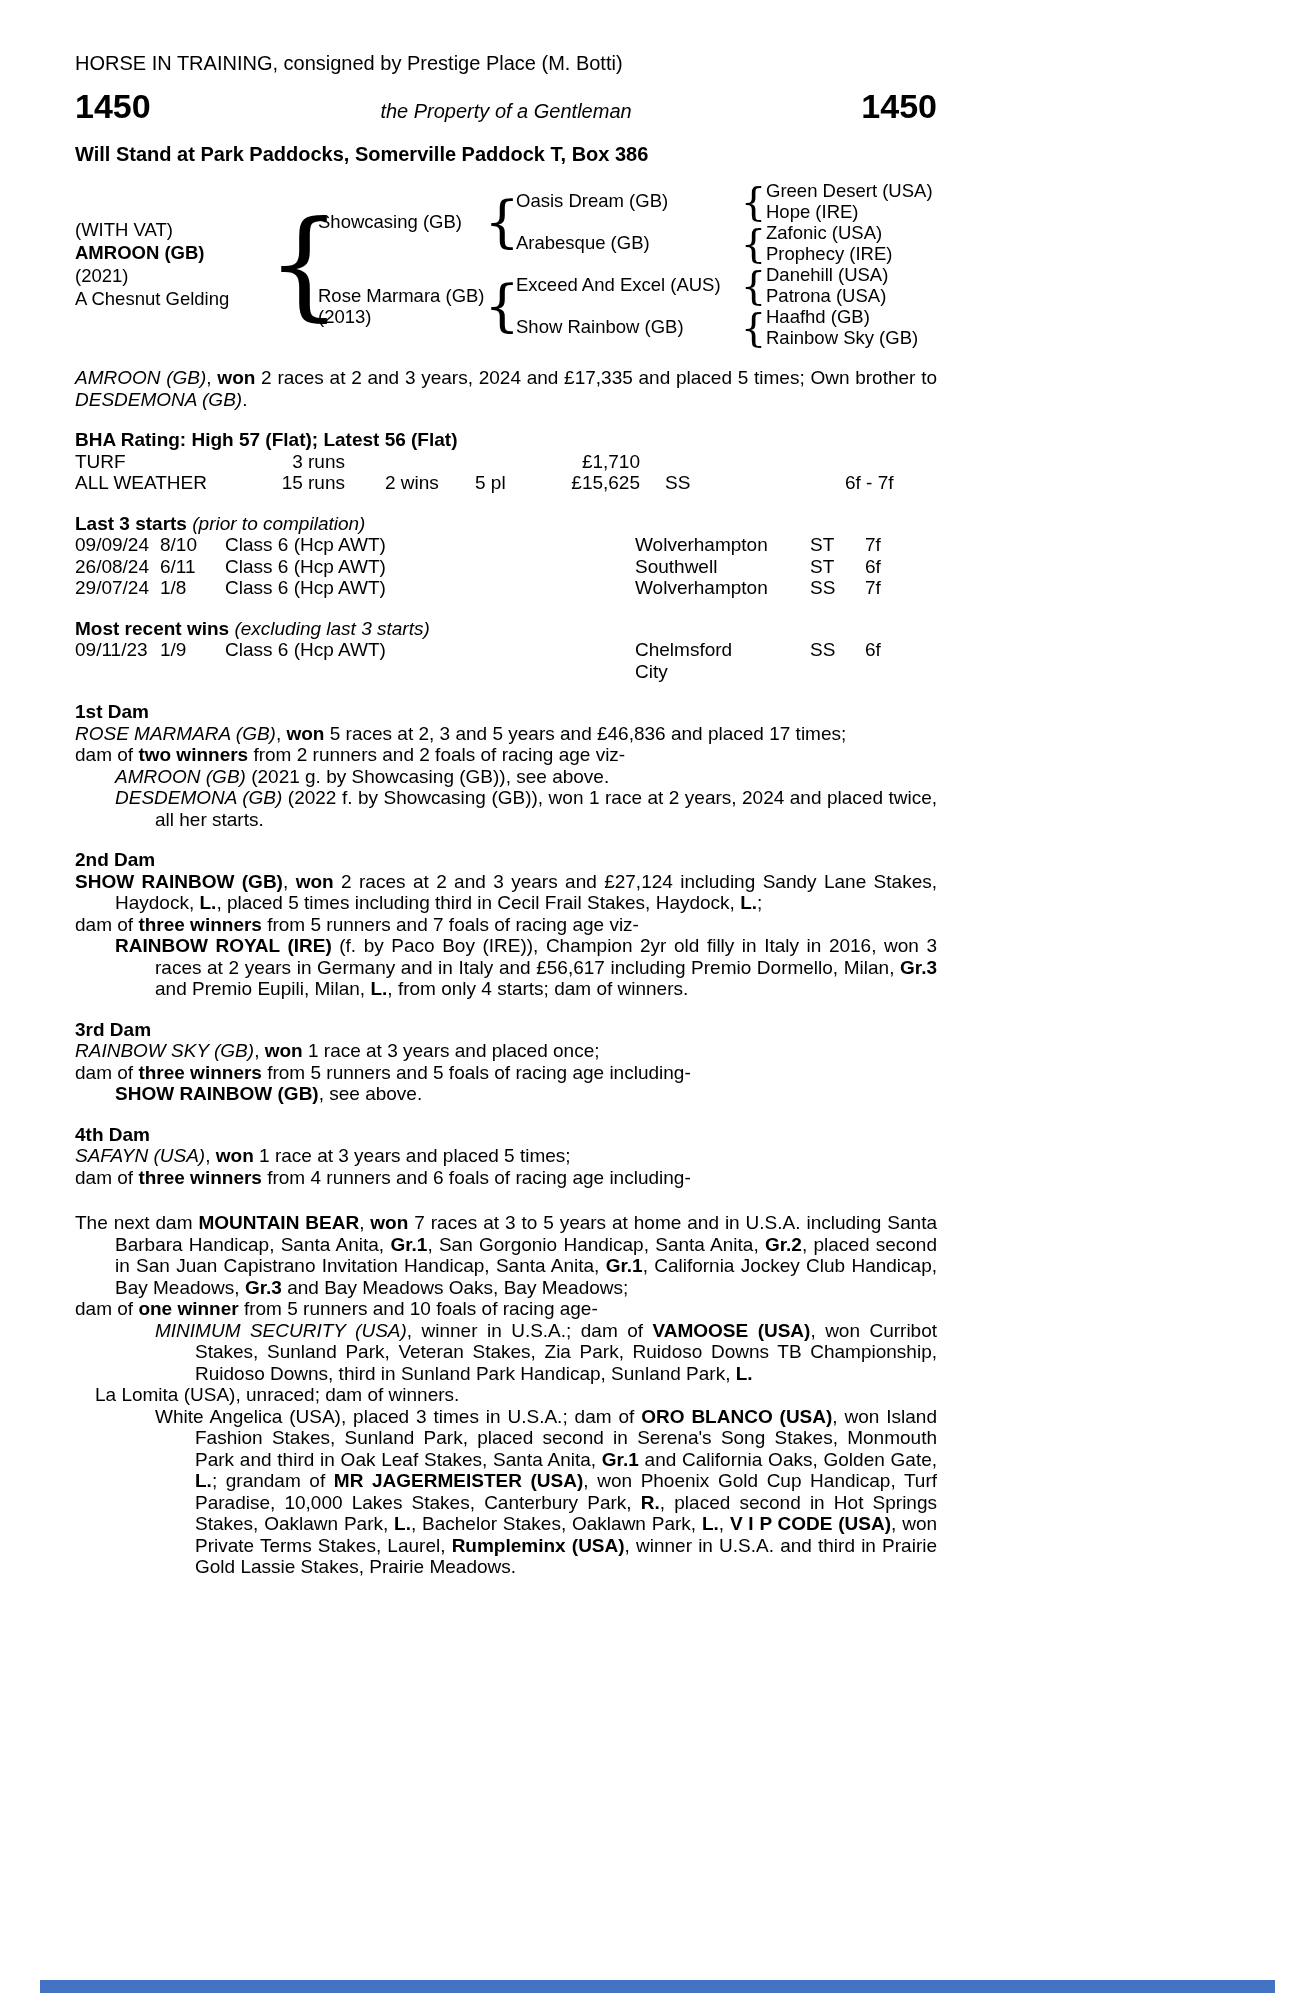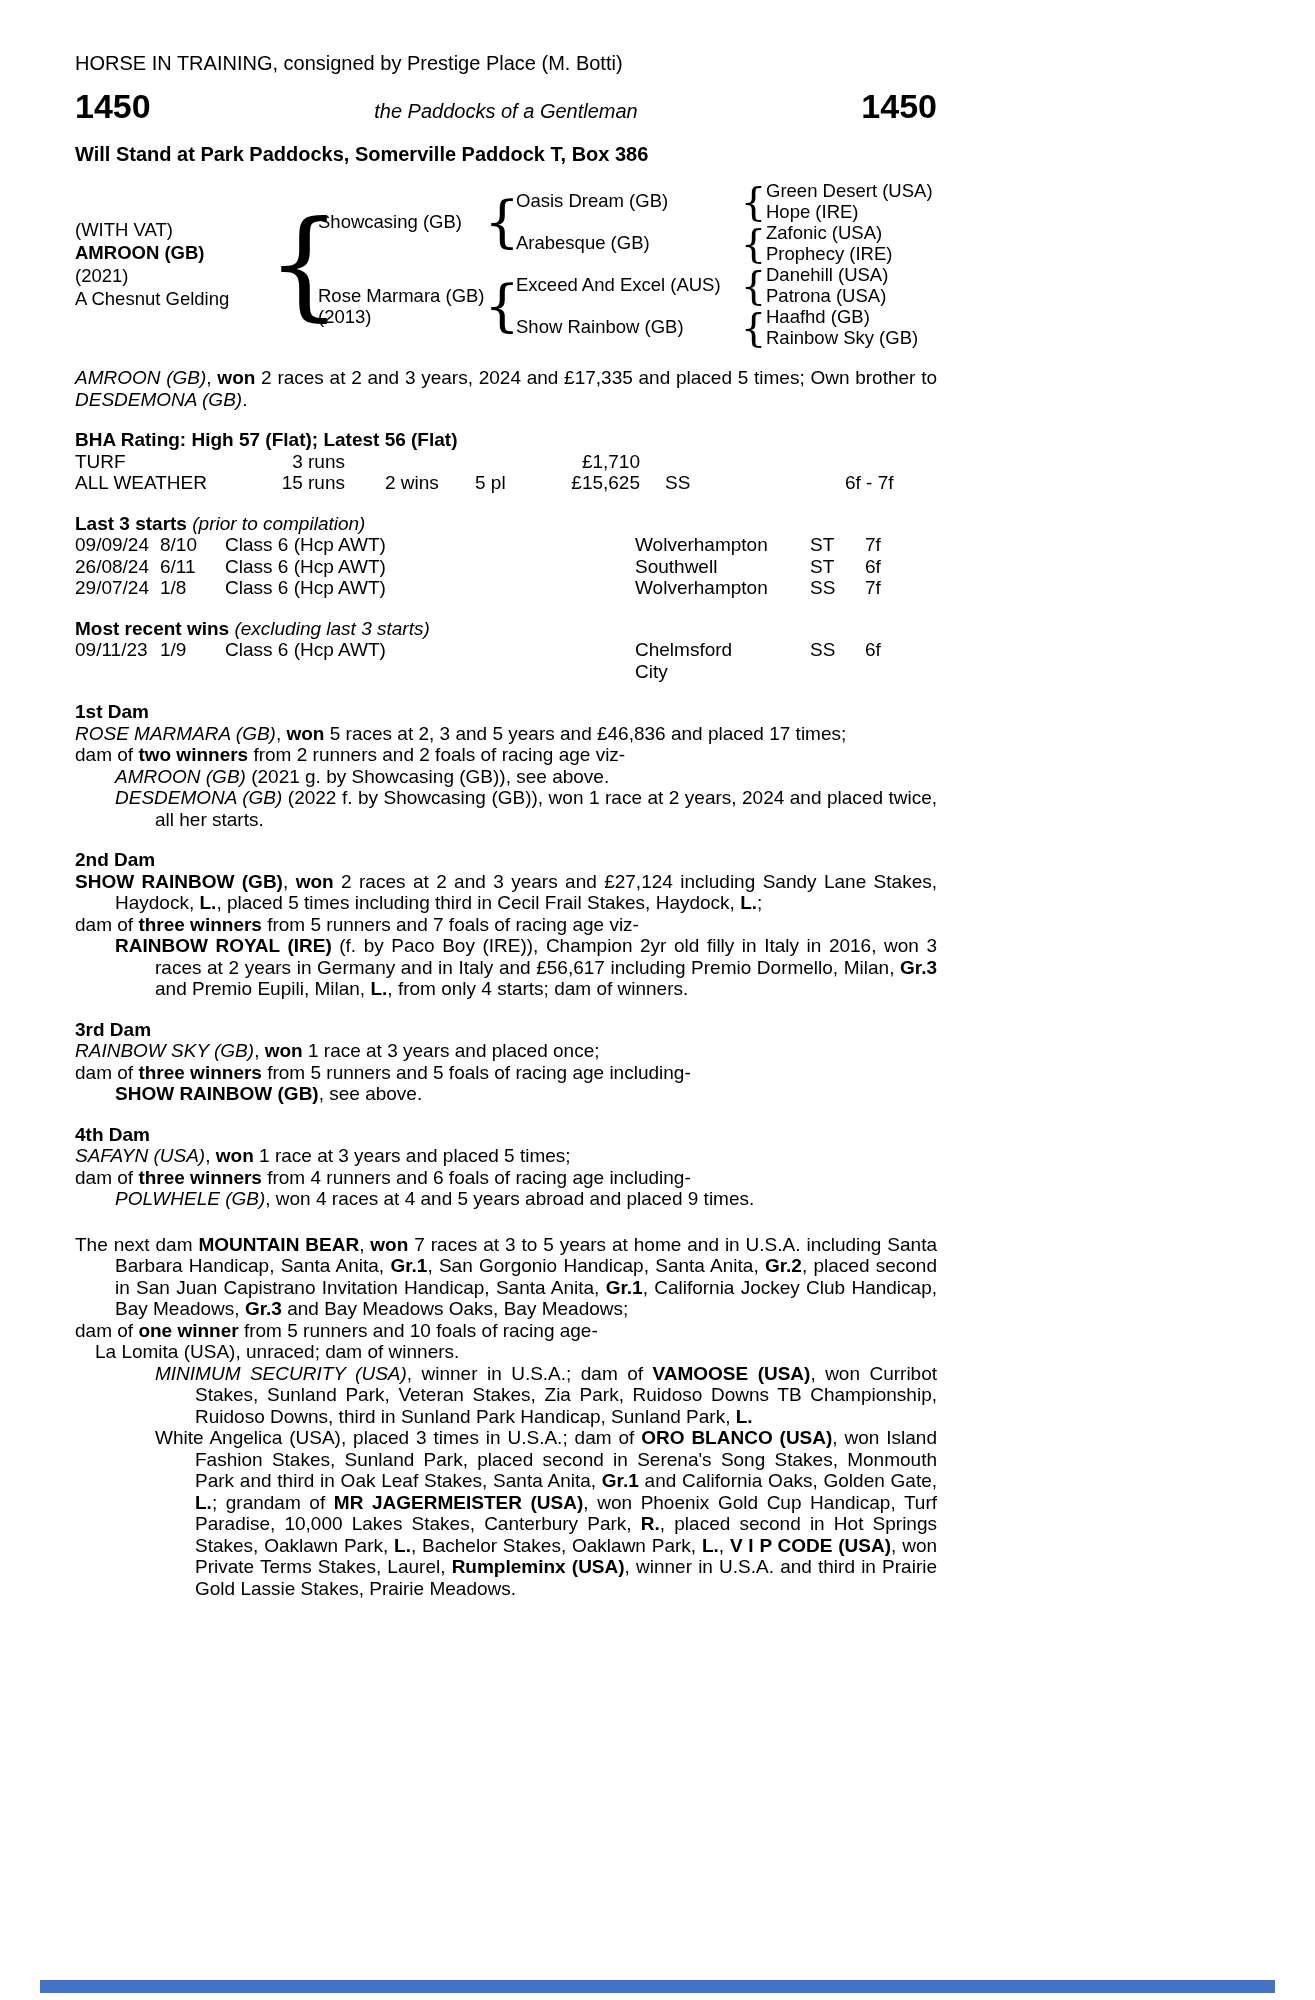--- a/index.html
+++ b/index.html
@@ -69,21 +69,21 @@
   .footer-bar { position:absolute; left:40px; right:40px; bottom:7px; height:13px; }
 </style>
 </head>
 <body>
 
 <div class="textblock">
 
   <div class="consignor">HORSE IN TRAINING, consigned by Prestige Place (M. Botti)</div>
   <div class="prop-row">
     <div class="lot">1450</div>
-    <div class="property">the Paddocks of a Gentleman</div>
+    <div class="property">the Property of a Gentleman</div>
     <div class="lot right">1450</div>
   </div>
   <div class="stand">Will Stand at Park Paddocks, Somerville Paddock T, Box 386</div>
 
   <div class="ped-grid">
     <div class="ped-info">
       <div>(WITH VAT)</div>
       <div class="hname">AMROON (GB)</div>
       <div>(2021)</div>
       <div>A Chesnut Gelding</div>
@@ -205,26 +205,25 @@
     <div class="dam-heading">3rd Dam</div>
     <p class="para hang"><span class="i">RAINBOW SKY (GB)</span><span>, </span><span class="b">won</span><span> 1 race at 3 years and placed once;</span></p>
     <p class="para hang"><span>dam of </span><span class="b">three winners</span><span> from 5 runners and 5 foals of racing age including-</span></p>
     <p class="para entry1"><span class="b">SHOW RAINBOW (GB)</span><span>, see above.</span></p>
   </div>
 
   <div class="block">
     <div class="dam-heading">4th Dam</div>
     <p class="para hang"><span class="i">SAFAYN (USA)</span><span>, </span><span class="b">won</span><span> 1 race at 3 years and placed 5 times;</span></p>
     <p class="para hang"><span>dam of </span><span class="b">three winners</span><span> from 4 runners and 6 foals of racing age including-</span></p>
-    <p class="para entry1"><span class="i">POLWHELE (GB)</span><span>, won 4 races at 4 and 5 years abroad and placed 9 times.</span></p>
   </div>
 
   <div class="block" style="margin-top:24px">
     <p class="para hang"><span>The next dam </span><span class="b">MOUNTAIN BEAR</span><span>, </span><span class="b">won</span><span> 7 races at 3 to 5 years at home and in U.S.A. including Santa Barbara Handicap, Santa Anita, </span><span class="b">Gr.1</span><span>, San Gorgonio Handicap, Santa Anita, </span><span class="b">Gr.2</span><span>, placed second in San Juan Capistrano Invitation Handicap, Santa Anita, </span><span class="b">Gr.1</span><span>, California Jockey Club Handicap, Bay Meadows, </span><span class="b">Gr.3</span><span> and Bay Meadows Oaks, Bay Meadows;</span></p>
     <p class="para hang"><span>dam of </span><span class="b">one winner</span><span> from 5 runners and 10 foals of racing age-</span></p>
+    <p class="para entry2"><span class="i">MINIMUM SECURITY (USA)</span><span>, winner in U.S.A.; dam of </span><span class="b">VAMOOSE (USA)</span><span>, won Curribot Stakes, Sunland Park, Veteran Stakes, Zia Park, Ruidoso Downs TB Championship, Ruidoso Downs, third in Sunland Park Handicap, Sunland Park, </span><span class="b">L.</span></p>
     <p class="para sub1"><span>La Lomita (USA), unraced; dam of winners.</span></p>
-    <p class="para entry2"><span class="i">MINIMUM SECURITY (USA)</span><span>, winner in U.S.A.; dam of </span><span class="b">VAMOOSE (USA)</span><span>, won Curribot Stakes, Sunland Park, Veteran Stakes, Zia Park, Ruidoso Downs TB Championship, Ruidoso Downs, third in Sunland Park Handicap, Sunland Park, </span><span class="b">L.</span></p>
     <p class="para entry2"><span>White Angelica (USA), placed 3 times in U.S.A.; dam of </span><span class="b">ORO BLANCO (USA)</span><span>, won Island Fashion Stakes, Sunland Park, placed second in Serena's Song Stakes, Monmouth Park and third in Oak Leaf Stakes, Santa Anita, </span><span class="b">Gr.1</span><span> and California Oaks, Golden Gate, </span><span class="b">L.</span><span>; grandam of </span><span class="b">MR JAGERMEISTER (USA)</span><span>, won Phoenix Gold Cup Handicap, Turf Paradise, 10,000 Lakes Stakes, Canterbury Park, </span><span class="b">R.</span><span>, placed second in Hot Springs Stakes, Oaklawn Park, </span><span class="b">L.</span><span>, Bachelor Stakes, Oaklawn Park, </span><span class="b">L.</span><span>, </span><span class="b">V I P CODE (USA)</span><span>, won Private Terms Stakes, Laurel, </span><span class="b">Rumpleminx (USA)</span><span>, winner in U.S.A. and third in Prairie Gold Lassie Stakes, Prairie Meadows.</span></p>
   </div>
 
 </div>
 
 <div class="footer-bar" style="background: rgb(68, 114, 196);"></div>
 
 </body></html>

